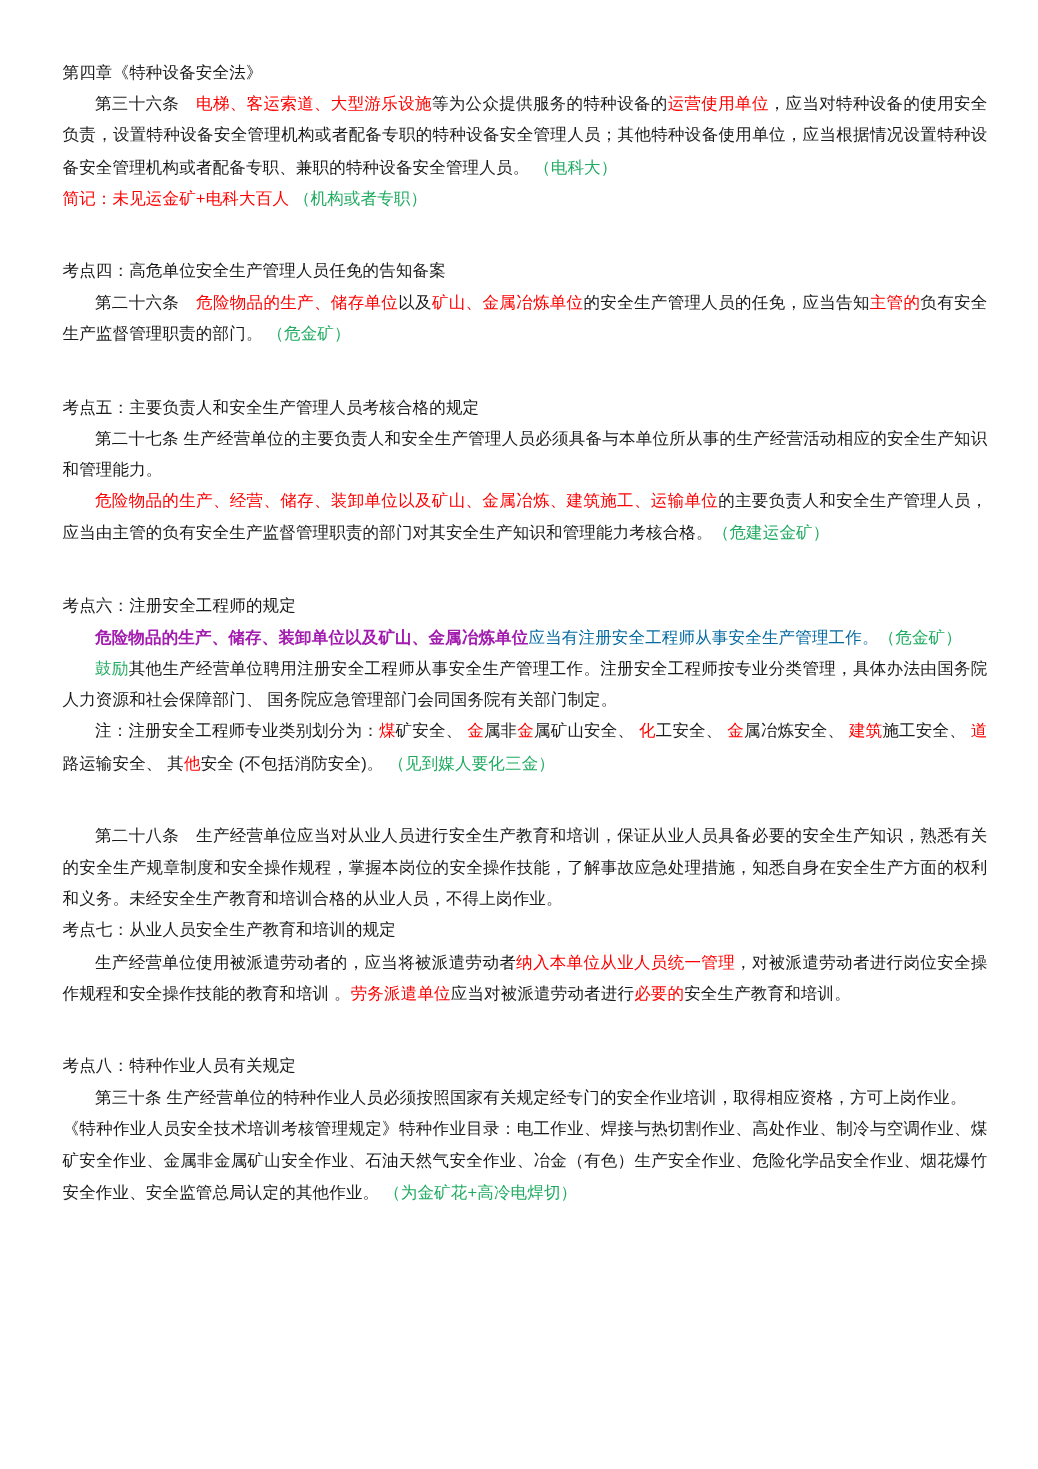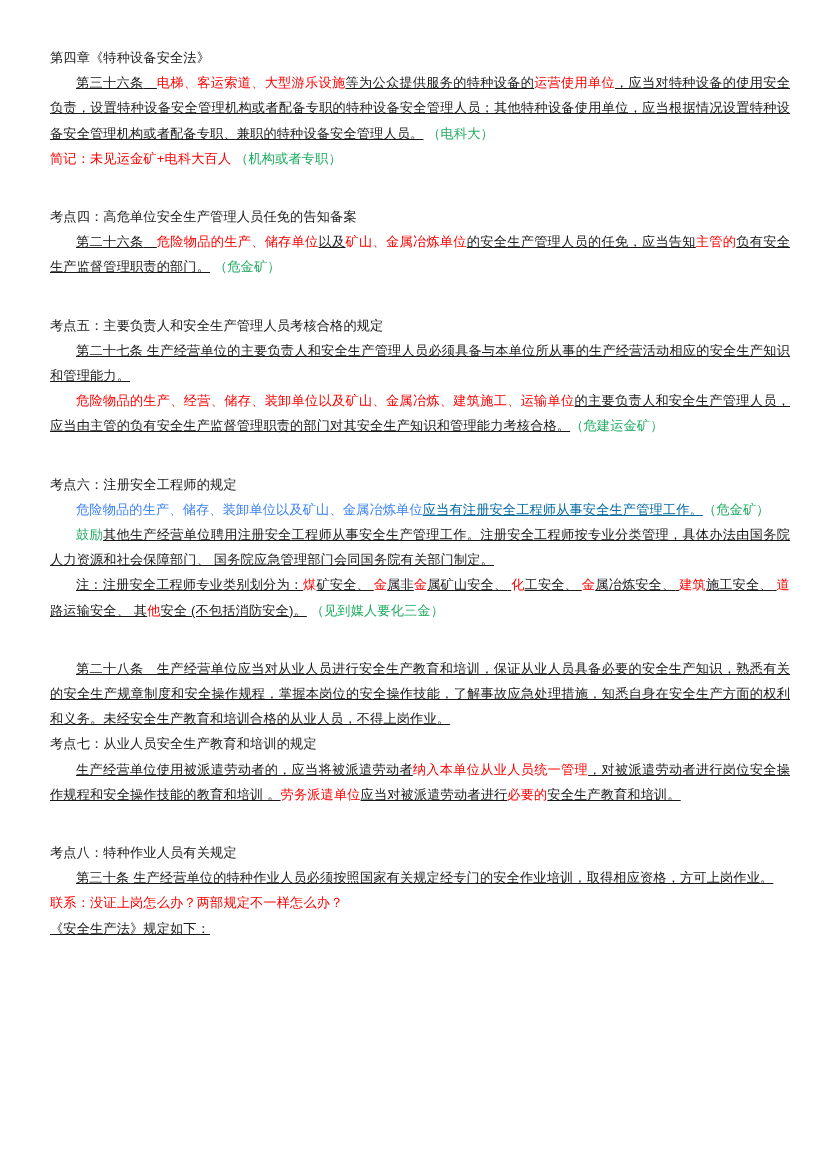--- a/index.html
+++ b/index.html
@@ -36,21 +36,21 @@
   .heading {
     margin: 0;
     font-weight: normal;
     font-size: 13.2px;
     line-height: 25.2px;
     color: #1a1a1a;
   }
   .gap-lg { height: 33px; }
   .red { color: #ff0000; }
   .green { color: #1fab60; }
-  .blk { color: #1a1a1a; text-decoration: underline; }
+  .blk { color: #1a1a1a; }
 </style>
 </head>
 <body>
 
 <div id="page">
   <div class="doc">
 
     <p class="para heading ind0" id="chapter-title">第四章《特种设备安全法》</p>
 
     <div id="top-blocks">
@@ -61,28 +61,29 @@
     <div id="sections">
         <div class="gap-lg"></div>
         <p class="para heading ind0">考点四：高危单位安全生产管理人员任免的告知备案</p>
         <p class="para ind1"><span class="blk" style="color: rgb(26, 26, 26);">第二十六条</span><span class="blk" style="color: rgb(26, 26, 26);">　</span><span class="red" style="color: rgb(255, 0, 0);">危险物品的生产、储存单位</span><span class="blk" style="color: rgb(26, 26, 26);">以及</span><span class="red" style="color: rgb(255, 0, 0);">矿山、金属冶炼单位</span><span class="blk" style="color: rgb(26, 26, 26);">的安全生产管理人员的任免，应当告知</span><span class="red" style="color: rgb(255, 0, 0);">主管的</span><span class="blk" style="color: rgb(26, 26, 26);">负有安全生产监督管理职责的部门。</span><span class="green" style="color: rgb(31, 171, 96);"> （危金矿）</span></p>
         <div class="gap-lg"></div>
         <p class="para heading ind0">考点五：主要负责人和安全生产管理人员考核合格的规定</p>
         <p class="para ind1"><span class="blk" style="color: rgb(26, 26, 26);">第二十七条 生产经营单位的主要负责人和安全生产管理人员必须具备与本单位所从事的生产经营活动相应的安全生产知识和管理能力。</span></p>
         <p class="para ind1"><span class="red" style="color: rgb(255, 0, 0);">危险物品的生产、经营、储存、装卸单位以及矿山、金属冶炼、建筑施工、运输单位</span><span class="blk" style="color: rgb(26, 26, 26);">的主要负责人和安全生产管理人员，应当由主管的负有安全生产监督管理职责的部门对其安全生产知识和管理能力考核合格。</span><span class="green" style="color: rgb(31, 171, 96);">（危建运金矿）</span></p>
         <div class="gap-lg"></div>
         <p class="para heading ind0">考点六：注册安全工程师的规定</p>
-        <p class="para ind1"><span class="red" style="color: #3b82f6;">危险物品的生产、储存、装卸单位以及矿山、金属冶炼单位</span><span class="blk" style="color: #0369a1;">应当有注册安全工程师从事安全生产管理工作。</span><span class="green" style="color: rgb(31, 171, 96);">（危金矿）</span></p>
+        <p class="para ind1"><span class="red" style="color: #a21caf; font-weight: bold;">危险物品的生产、储存、装卸单位以及矿山、金属冶炼单位</span><span class="blk" style="color: #0369a1;">应当有注册安全工程师从事安全生产管理工作。</span><span class="green" style="color: rgb(31, 171, 96);">（危金矿）</span></p>
         <p class="para ind1"><span class="green" style="color: rgb(31, 171, 96);">鼓励</span><span class="blk" style="color: rgb(26, 26, 26);">其他生产经营单位聘用注册安全工程师从事安全生产管理工作。注册安全工程师按专业分类管理，具体办法由国务院人力资源和社会保障部门、 国务院应急管理部门会同国务院有关部门制定。</span></p>
         <p class="para ind1"><span class="blk" style="color: rgb(26, 26, 26);">注：注册安全工程师专业类别划分为：</span><span class="red" style="color: rgb(255, 0, 0);">煤</span><span class="blk" style="color: rgb(26, 26, 26);">矿安全、</span><span class="blk" style="color: rgb(26, 26, 26);"> </span><span class="red" style="color: rgb(255, 0, 0);">金</span><span class="blk" style="color: rgb(26, 26, 26);">属非</span><span class="red" style="color: rgb(255, 0, 0);">金</span><span class="blk" style="color: rgb(26, 26, 26);">属矿山安全、</span><span class="blk" style="color: rgb(26, 26, 26);"> </span><span class="red" style="color: rgb(255, 0, 0);">化</span><span class="blk" style="color: rgb(26, 26, 26);">工安全、</span><span class="blk" style="color: rgb(26, 26, 26);"> </span><span class="red" style="color: rgb(255, 0, 0);">金</span><span class="blk" style="color: rgb(26, 26, 26);">属冶炼安全、</span><span class="blk" style="color: rgb(26, 26, 26);"> </span><span class="red" style="color: rgb(255, 0, 0);">建筑</span><span class="blk" style="color: rgb(26, 26, 26);">施工安全、</span><span class="blk" style="color: rgb(26, 26, 26);"> </span><span class="red" style="color: rgb(255, 0, 0);">道</span><span class="blk" style="color: rgb(26, 26, 26);">路运输安全、</span><span class="blk" style="color: rgb(26, 26, 26);"> 其</span><span class="red" style="color: rgb(255, 0, 0);">他</span><span class="blk" style="color: rgb(26, 26, 26);">安全 (不包括消防安全)。</span><span class="green" style="color: rgb(31, 171, 96);"> （见到媒人要化三金）</span></p>
         <div class="gap-lg"></div>
         <p class="para ind1"><span class="blk" style="color: rgb(26, 26, 26);">第二十八条　生产经营单位应当对从业人员进行安全生产教育和培训，保证从业人员具备必要的安全生产知识，熟悉有关的安全生产规章制度和安全操作规程，掌握本岗位的安全操作技能，了解事故应急处理措施，知悉自身在安全生产方面的权利和义务。未经安全生产教育和培训合格的从业人员，不得上岗作业。</span></p>
         <p class="para heading ind0">考点七：从业人员安全生产教育和培训的规定</p>
         <p class="para ind1"><span class="blk" style="color: rgb(26, 26, 26);">生产经营单位使用被派遣劳动者的，应当将被派遣劳动者</span><span class="red" style="color: rgb(255, 0, 0);">纳入本单位从业人员统一管理</span><span class="blk" style="color: rgb(26, 26, 26);">，对被派遣劳动者进行岗位安全操作规程和安全操作技能的教育和培训 。</span><span class="red" style="color: rgb(255, 0, 0);">劳务派遣单位</span><span class="blk" style="color: rgb(26, 26, 26);">应当对被派遣劳动者进行</span><span class="red" style="color: rgb(255, 0, 0);">必要的</span><span class="blk" style="color: rgb(26, 26, 26);">安全生产教育和培训。</span></p>
         <div class="gap-lg"></div>
         <p class="para heading ind0">考点八：特种作业人员有关规定</p>
         <p class="para ind1"><span class="blk" style="color: rgb(26, 26, 26);">第三十条 生产经营单位的特种作业人员必须按照国家有关规定经专门的安全作业培训，取得相应资格，方可上岗作业。</span></p>
+        <p class="para ind0"><span class="blk" style="color: rgb(26, 26, 26);">《特种作业人员安全技术培训考核管理规定》特种作业目录：电工作业、焊接与热切割作业、高处作业、制冷与空调作业、煤矿安全作业、金属非金属矿山安全作业、石油天然气安全作业、冶金（有色）生产安全作业、危险化学品安全作业、烟花爆竹安全作业、安全监管总局认定的其他作业。</span><span class="green" style="color: rgb(31, 171, 96);"> （为金矿花+高冷电焊切）</span></p>
         <p class="para ind0"><span class="red" style="color: rgb(255, 0, 0);">联系：没证上岗怎么办？两部规定不一样怎么办？</span></p>
         <p class="para ind0"><span class="blk" style="color: rgb(26, 26, 26);">《安全生产法》规定如下：</span></p>
       </div>
 
   </div>
 </div>
 
 </body></html>

